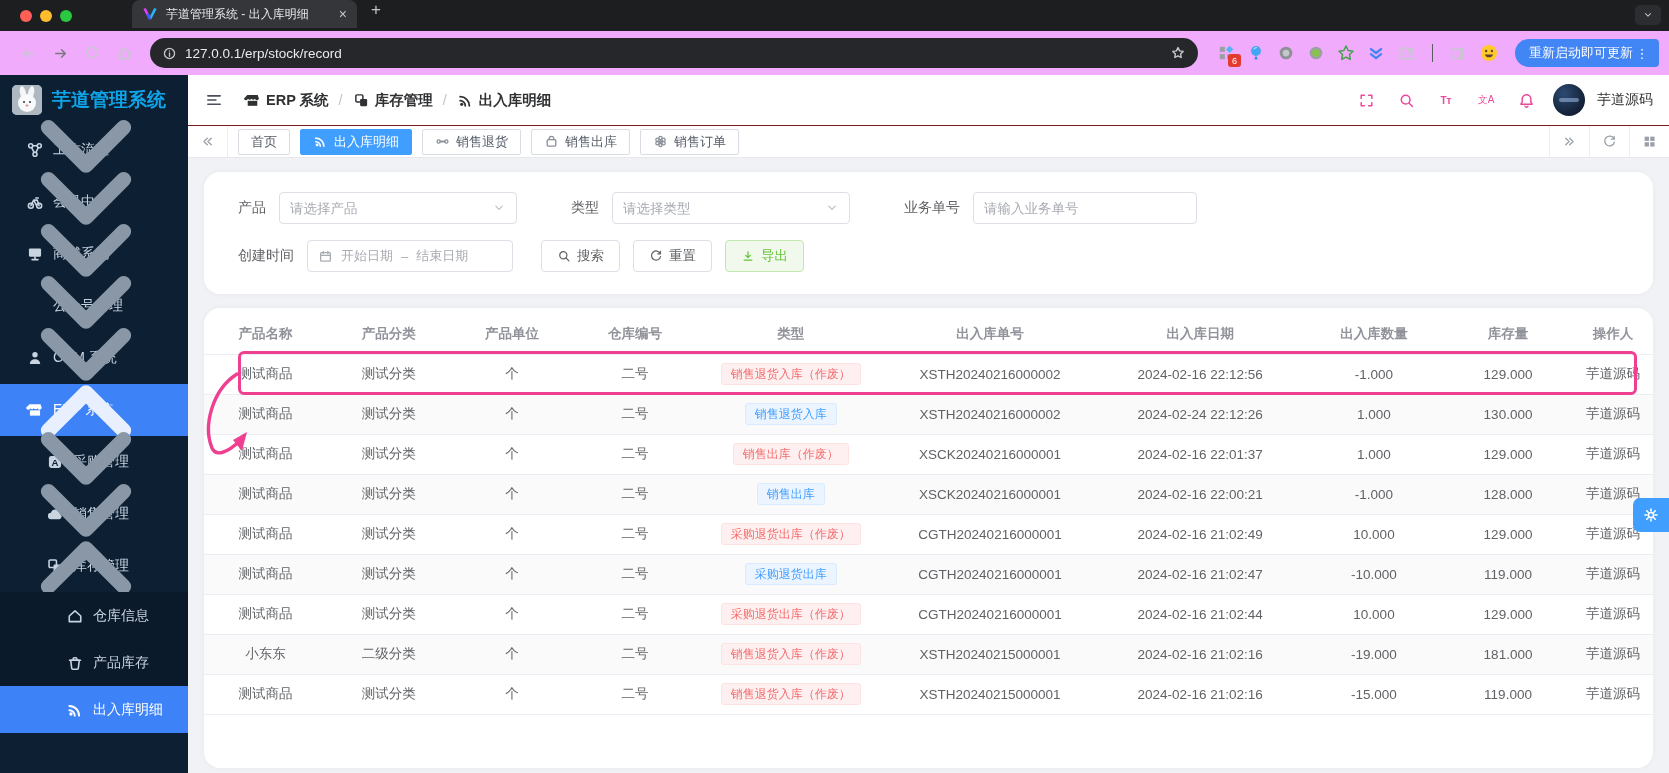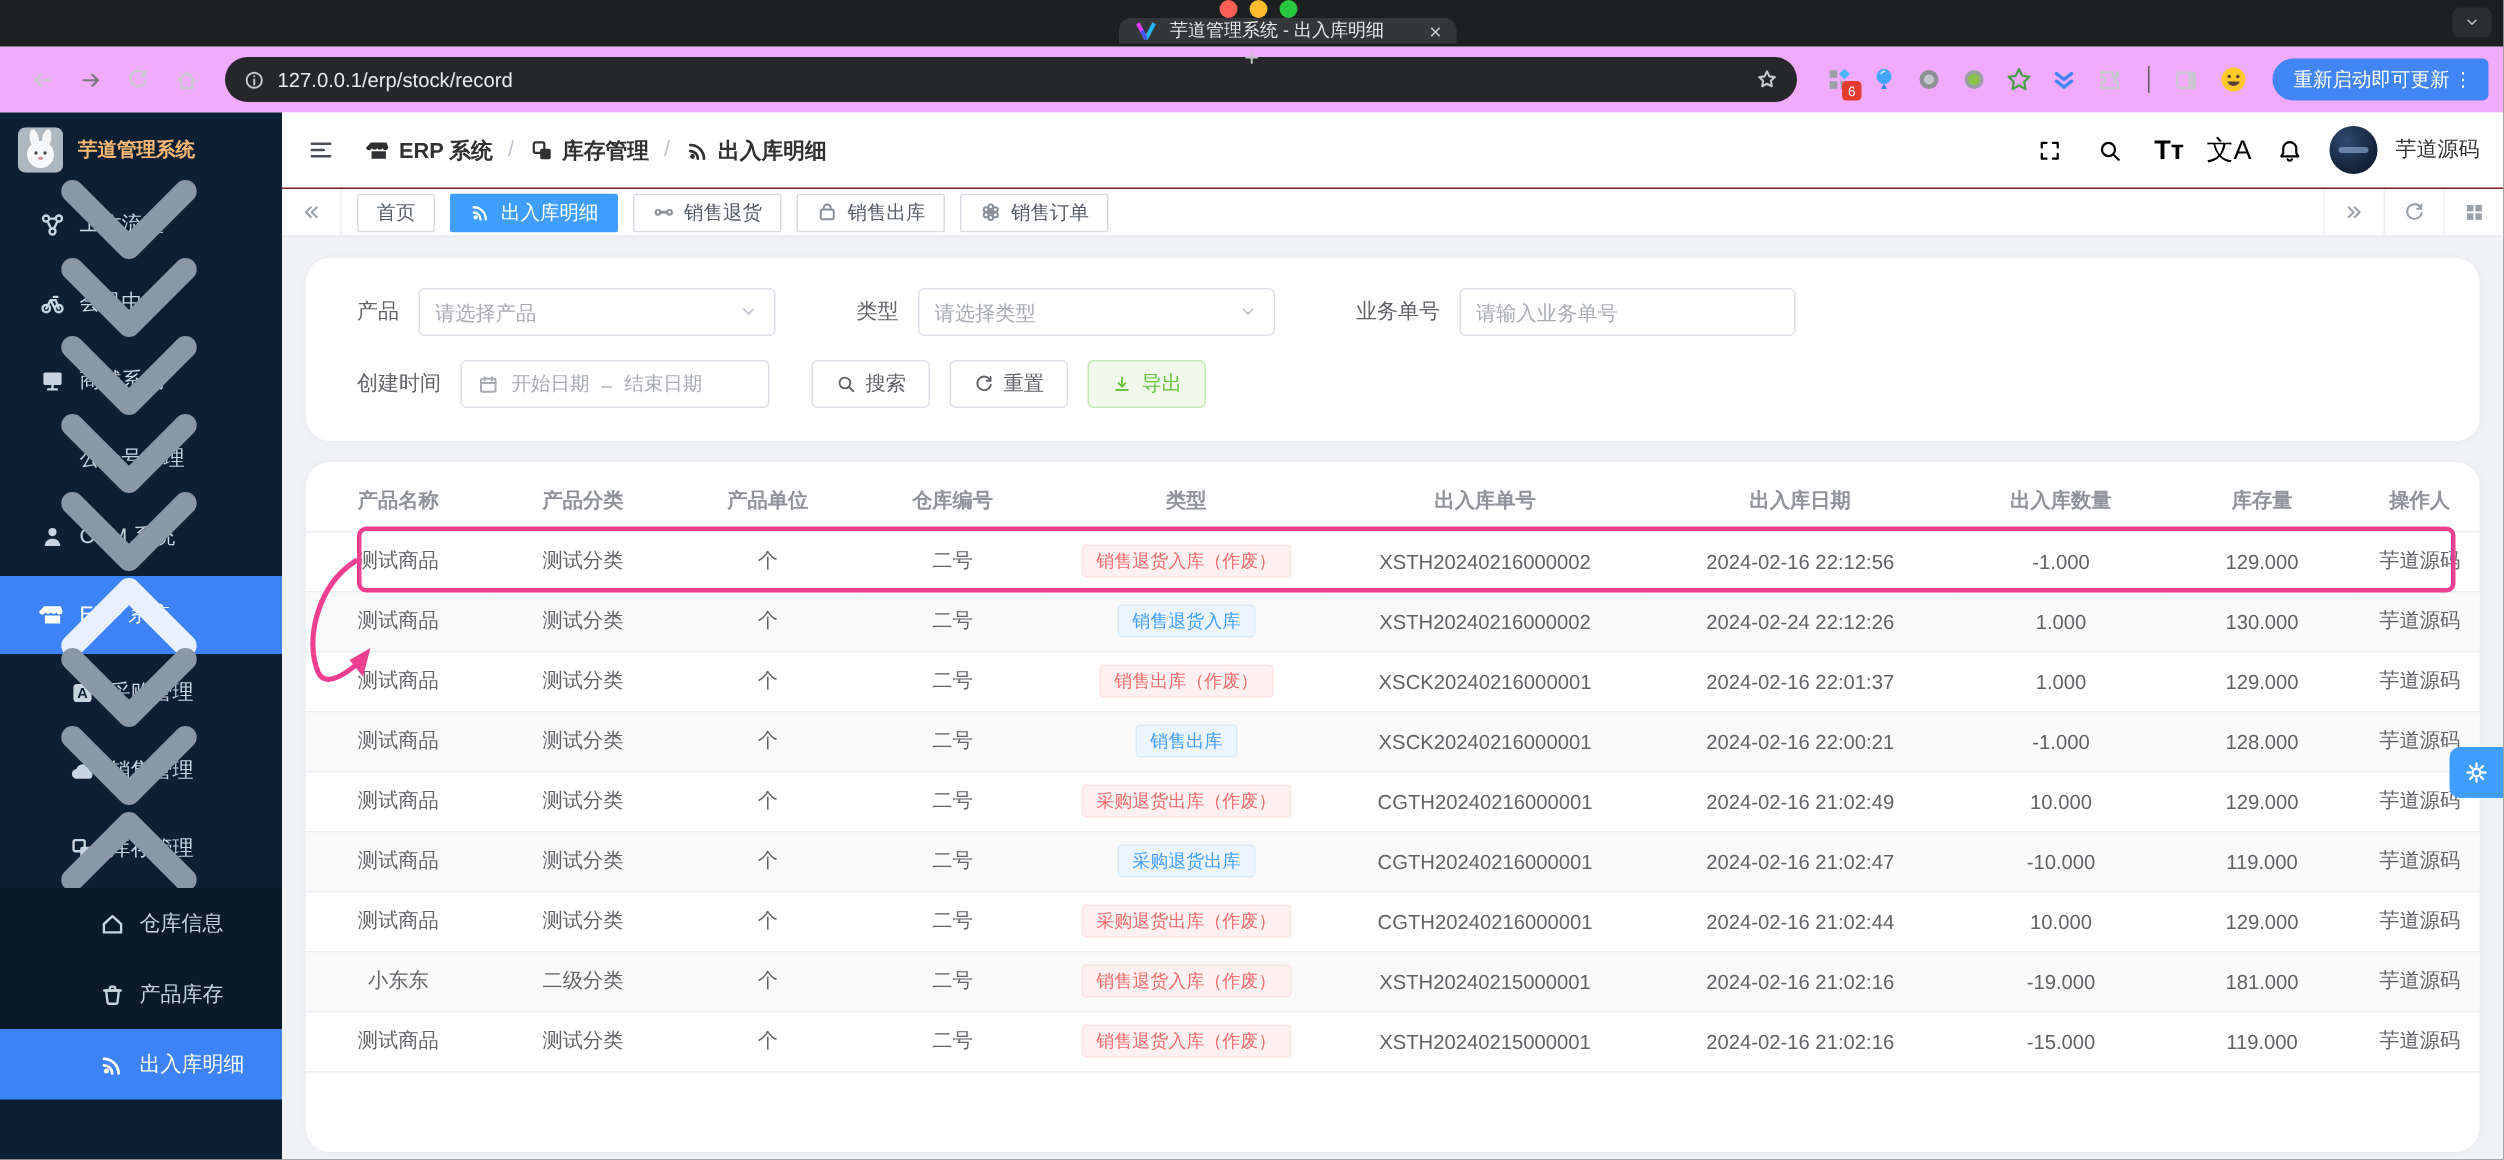--- a/index.html
+++ b/index.html
@@ -1,20 +1,20 @@
 <!DOCTYPE html>
 <html style="--accent: #409eff; --menu_active: #3d82f7; --content_bg: #f0f2f5; --danger_text: #f56c6c; --danger_bg: #fef0f0; --primary_badge_bg: #ecf5ff; --success_text: #67c23a; --success_bg: #f0f9eb; --success_border: #c2e7b0; --annotation: #ee3f90;"><head>
 <meta charset="utf-8">
 <style>
   * { margin:0; padding:0; box-sizing:border-box; }
   body { font-family:"Liberation Sans","DejaVu Sans",sans-serif; background:#000; }
   .window { width:1669px; height:773px; position:relative; overflow:hidden; background:#f0f2f5; }
 
   
-  .tabstrip { height:31px; background:#1d1e20; display:flex; align-items:center; position:relative;flex-direction:column; }
+  .tabstrip { height:31px; background:#1d1e20; display:flex; align-items:flex-start; position:relative; }
   .traffic { display:flex; gap:8px; align-items:center; height:31px; padding:0 12px 0 20px; }
   .light { width:12px; height:12px; border-radius:50%; }
   .btab { width:225px; height:28px; background:#35363a; border-radius:8px 8px 0 0; display:flex; align-items:center; gap:8px; padding:0 10px; margin-left:48px; }
   .btab-title { color:#e8eaed; font-size:12px; white-space:nowrap; overflow:hidden; flex:1; }
   .btab-close { color:#c3c6ca; font-size:14px; cursor:pointer; }
   .newtab { color:#c3c6ca; font-size:17px; padding:0 14px 4px; }
   .tabsearch { position:absolute; right:8px; top:5px; width:26px; height:20px; border-radius:5px; background:#2c2d30; color:#c3c6ca; display:flex; align-items:center; justify-content:center; }
   .toolbar { height:44px; background:#f0abfc; display:flex; align-items:center; padding:0 10px 0 14px; gap:4px; }
   .navbtn { width:28px; height:28px; display:flex; align-items:center; justify-content:center; color:#c5c8cc; }
   .navbtn.dim { color:#77797d; }
@@ -24,41 +24,41 @@
   .ext { width:20px; height:20px; position:relative; display:flex; align-items:center; justify-content:center; }
   .ext-badge { position:absolute; right:-5px; bottom:-4px; background:#e33b30; color:#fff; font-size:9px; min-width:13px; height:13px; border-radius:3px; display:flex; align-items:center; justify-content:center; }
   .tdivider { width:1px; height:18px; background:#5a5c60; margin:0 6px; }
   .update-pill { background:#4285f4; color:#fff; font-size:13px; height:28px; border-radius:14px 4px 4px 14px; display:flex; align-items:center; padding:0 10px 0 14px; margin-left:8px; white-space:nowrap; }
   .kebab { color:#fff; width:14px; text-align:center; font-size:13px; margin-left:2px; }
 
   
   .app { display:flex; height:698px; }
   .sidebar { width:188px; background:#0c1f33; flex:none; overflow:hidden; color:#c9d4e1; }
   .brand { height:49px; display:flex; align-items:center; gap:10px; padding:0 10px 0 12px; }
-  .brand-title { color:#fdba74; font-size:13px; font-weight:bold; white-space:nowrap; }
+  .brand-title { color:#0ea5e9; font-size:19px; font-weight:bold; white-space:nowrap; }
   .rabbit { width:30px; height:30px; border-radius:5px; overflow:hidden; flex:none; background:#b9c2c9; }
   .menu-item { height:52px; display:flex; align-items:center; position:relative; font-size:14px; cursor:pointer; }
   .menu-item .mi-icon { width:18px; height:18px; flex:none; margin-right:9px; display:flex; align-items:center; justify-content:center; }
   .menu-item .mi-label { flex:1; white-space:nowrap; overflow:hidden; }
   .menu-item .mi-chevron { position:absolute; right:16px; color:#8a97a6; }
   .menu-item.lv1 { padding-left:26px; }
   .menu-item.lv2 { padding-left:46px; }
   .menu-item.lv3 { padding-left:66px; height:47px; background:#0a1a2b; }
   .menu-item.active { background:var(--menu_active); color:#fff; }
   .menu-item.active .mi-chevron { color:#e8f0ff; }
 
   .main { flex:1; display:flex; flex-direction:column; min-width:0; }
   .apphdr { height:50px; background:#fff; display:flex; align-items:center; padding:0 16px 0 10px; gap:6px; }
   .hbtn { width:32px; height:32px; display:flex; align-items:center; justify-content:center; color:#4a4f57; }
   .crumbs { display:flex; align-items:center; gap:8px; margin-left:8px; font-size:14.5px; font-weight:bold; color:#303133; }
   .crumb { display:flex; align-items:center; gap:5px; }
   .crumb .ci { width:17px; height:17px; display:flex; }
   .crumb-sep { color:#c0c4cc; font-weight:normal; padding:0 2px; }
   .hdr-spacer { flex:1; }
-  .hicon { width:34px; height:34px; display:flex; align-items:center; justify-content:center; color:#000000; font-size:18px; }
+  .hicon { width:34px; height:34px; display:flex; align-items:center; justify-content:center; color:#ec4899; font-size:10px; }
   .havatar { width:32px; height:32px; border-radius:50%; margin:0 6px 0 4px; background:radial-gradient(circle at 35% 30%, #2e4a72 0%, #16263e 60%, #0c1626 100%); position:relative; overflow:hidden; flex:none; }
   .havatar::after { content:""; position:absolute; left:6px; top:14px; width:20px; height:4px; background:rgba(160,190,230,.55); border-radius:2px; }
   .huser { font-size:14px; color:#303133; white-space:nowrap; }
 
   .tabbar { height:33px; background:#fff; border-top:1px solid #7f1d1d; border-bottom:1px solid #e6e8eb; display:flex; align-items:center; padding:0; }
   .tb-side { width:40px; height:100%; display:flex; align-items:center; justify-content:center; color:#9aa0a8; flex:none; }
   .tb-side.l { border-right:1px solid #eceef1; }
   .tb-side.r { border-left:1px solid #eceef1; }
   .tabs { flex:1; display:flex; align-items:center; gap:10px; padding:0 10px; overflow:hidden; }
   .ptab { height:26px; border:1px solid #d9dce3; border-radius:2px; display:flex; align-items:center; gap:6px; padding:0 12px; font-size:13px; color:#555c68; white-space:nowrap; cursor:pointer; background:#fff; }

